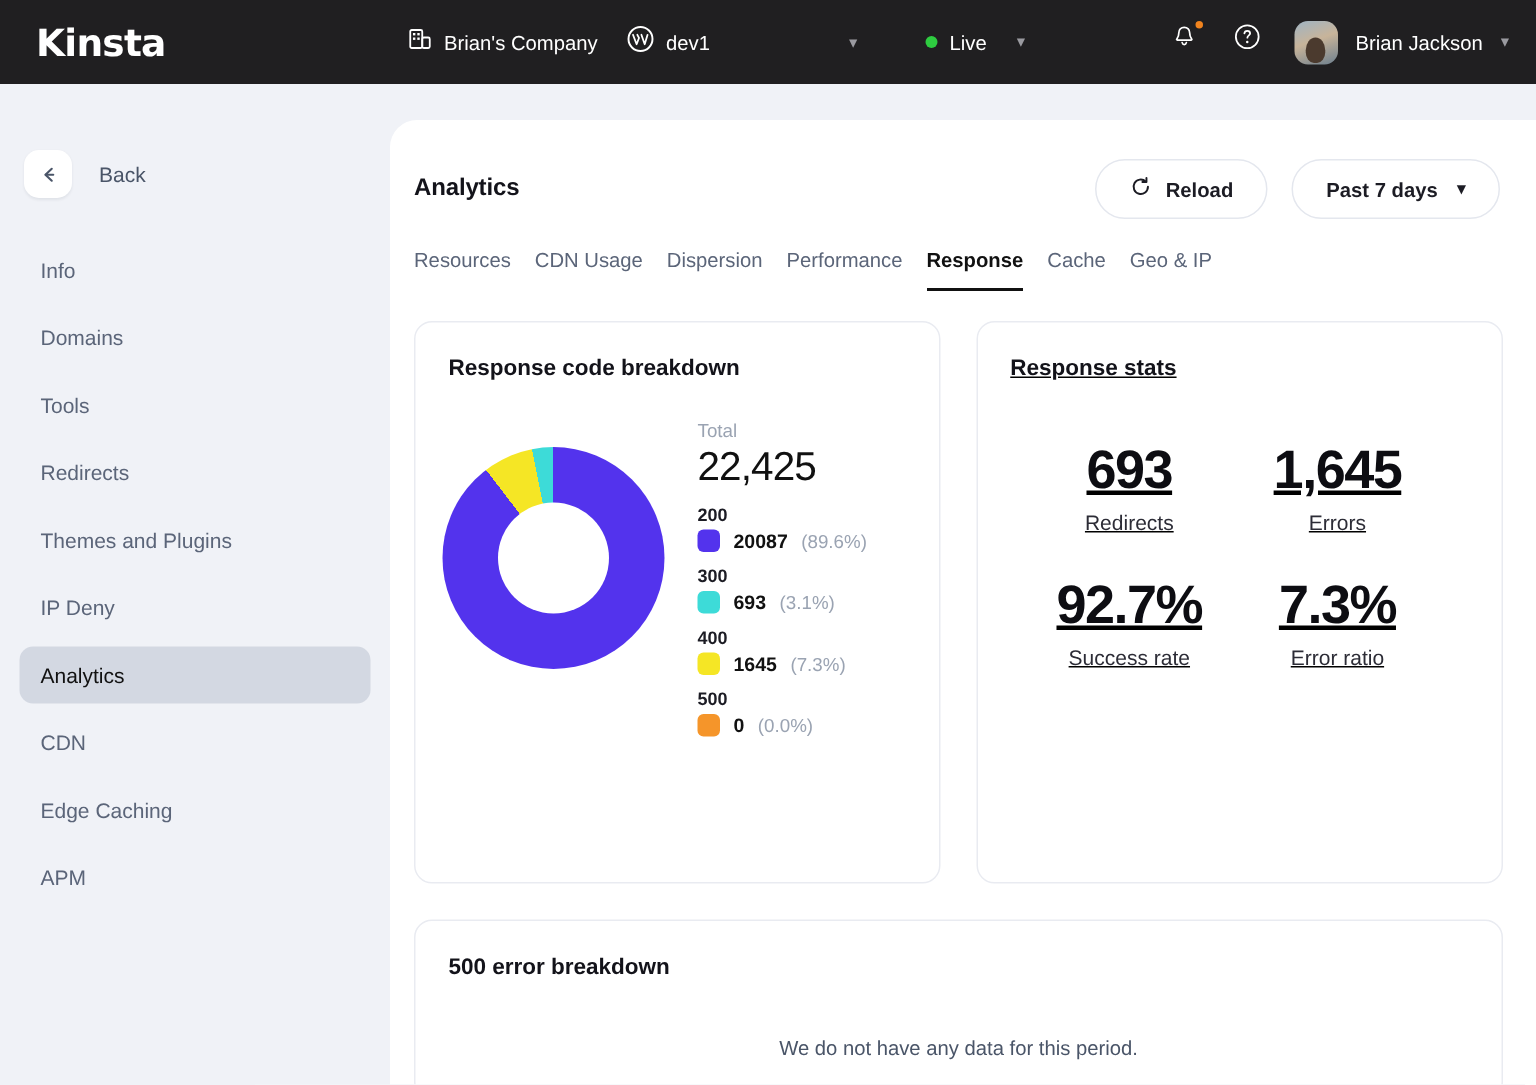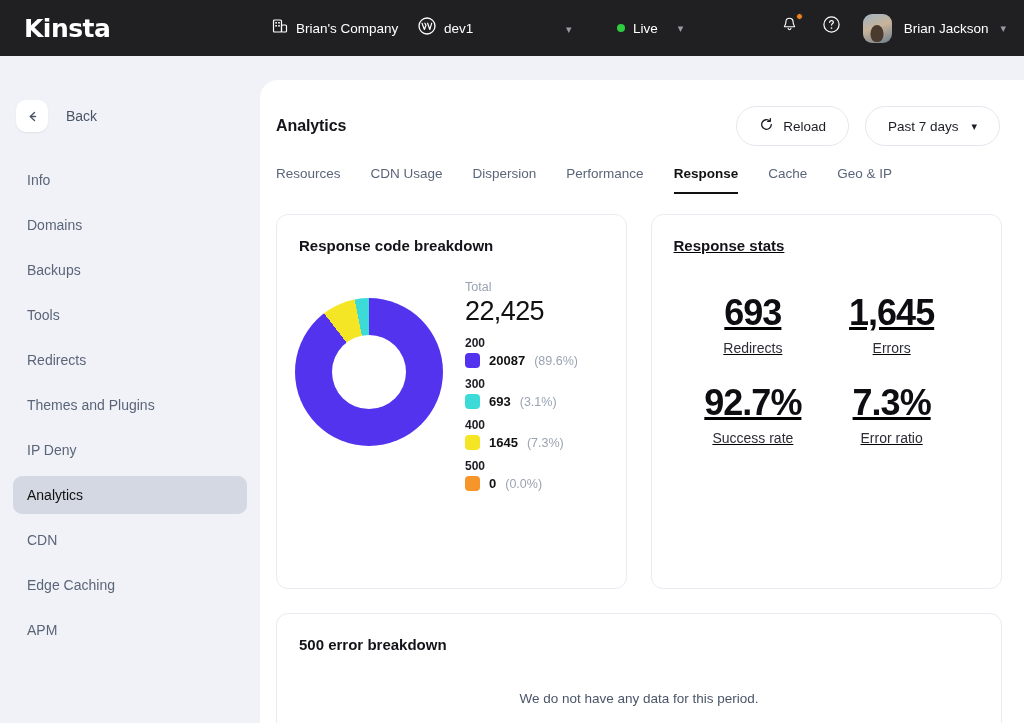--- a/index.html
+++ b/index.html
@@ -64,23 +64,23 @@
   .main {
     position: absolute; top: 80px; left: 260px; width: 764px; height: 643px;
     background: #fff; border-top-left-radius: 18px; overflow: hidden;
   }
   .main-head { display: flex; align-items: center; padding: 26px 24px 0 16px; }
   .page-title { font-size: 16px; font-weight: 700; color: #13131a; letter-spacing: -0.1px; }
   .head-actions { margin-left: auto; display: flex; gap: 16px; }
   .pill {
     height: 40px; border: 1px solid #e4e7ee; border-radius: 20px; background: #fff;
     display: flex; align-items: center; gap: 9px; padding: 0 22px;
-    font-size: 13.5px; color: #1c1c24;
-  }
-  .tabs { display: flex; gap: 30px; padding: 20px 0 0 16px; }
+    font-size: 13.5px; color: #1c1c24; font-weight: bold;
+  }
+  .tabs { display: flex; gap: 16px; padding: 20px 0 0 16px; }
   .tab {
     font-size: 13.5px; color: #5b6579; padding-bottom: 11px;
     border-bottom: 2px solid transparent; white-space: nowrap;
   }
   .tab.active { color: #111; font-weight: 700; border-bottom-color: #111; }
 
   .cards { display: flex; gap: 24px; padding: 20px 22px 0 16px; }
   .card { border: 1px solid #e9ebf1; border-radius: 12px; background: #fff; }
   .card-title { font-size: 15px; font-weight: 700; color: #13131a; padding: 22px 0 0 22px; }
   .card-a { width: 351px; height: 375px; }
@@ -188,23 +188,20 @@
       </div>
       <span class="back-label">Back</span>
     </div>
 
     <div class="nav">
       <div class="nav-item">
           <span>Info</span>
         </div>
       <div class="nav-item">
           <span>Domains</span>
-        </div>
-      <div class="nav-item">
-          <span>Backups</span>
         </div>
       <div class="nav-item">
           <span>Tools</span>
         </div>
       <div class="nav-item">
           <span>Redirects</span>
         </div>
       <div class="nav-item">
           <span>Themes and Plugins</span>
         </div>

